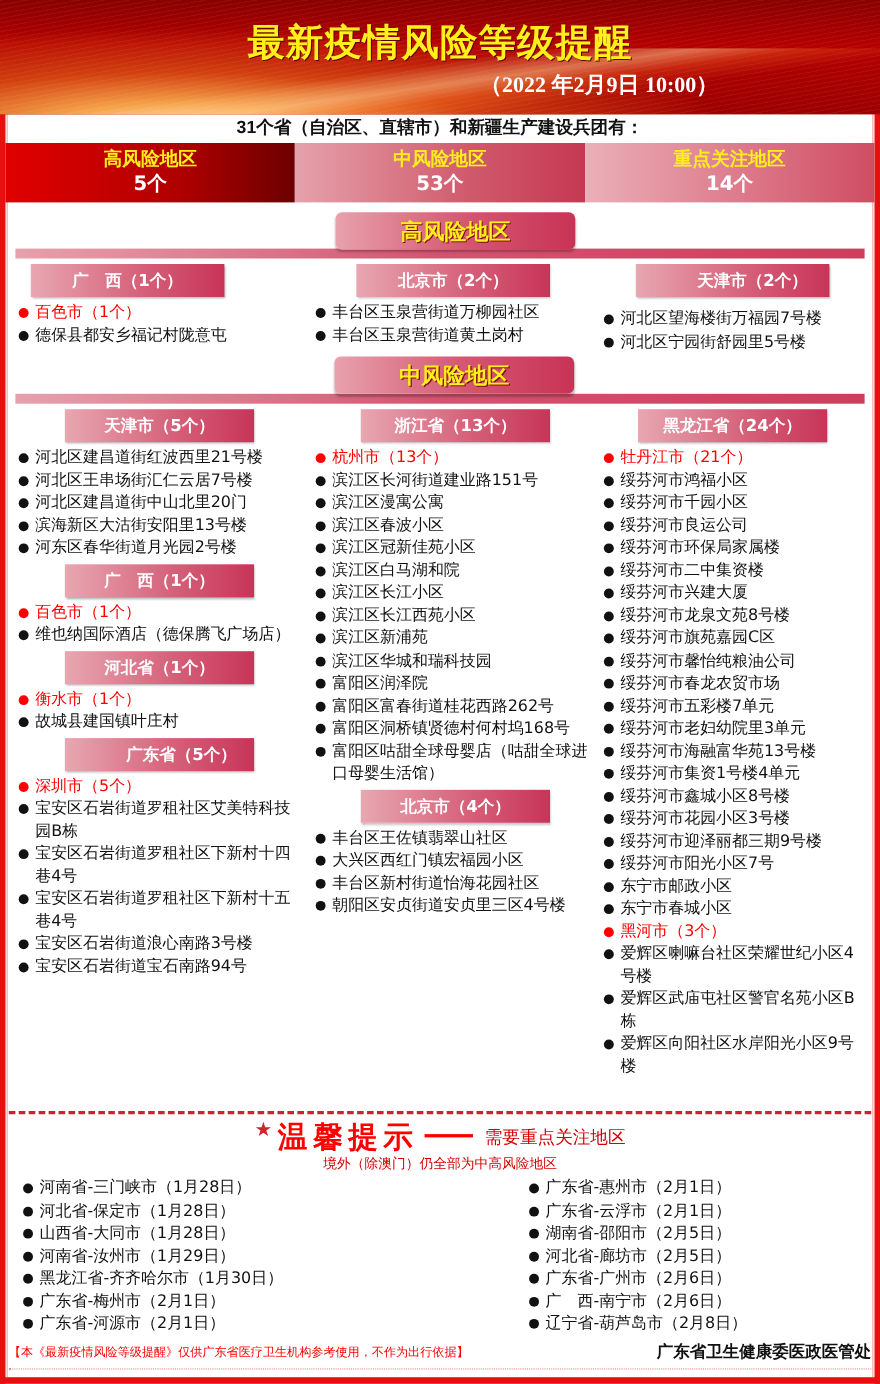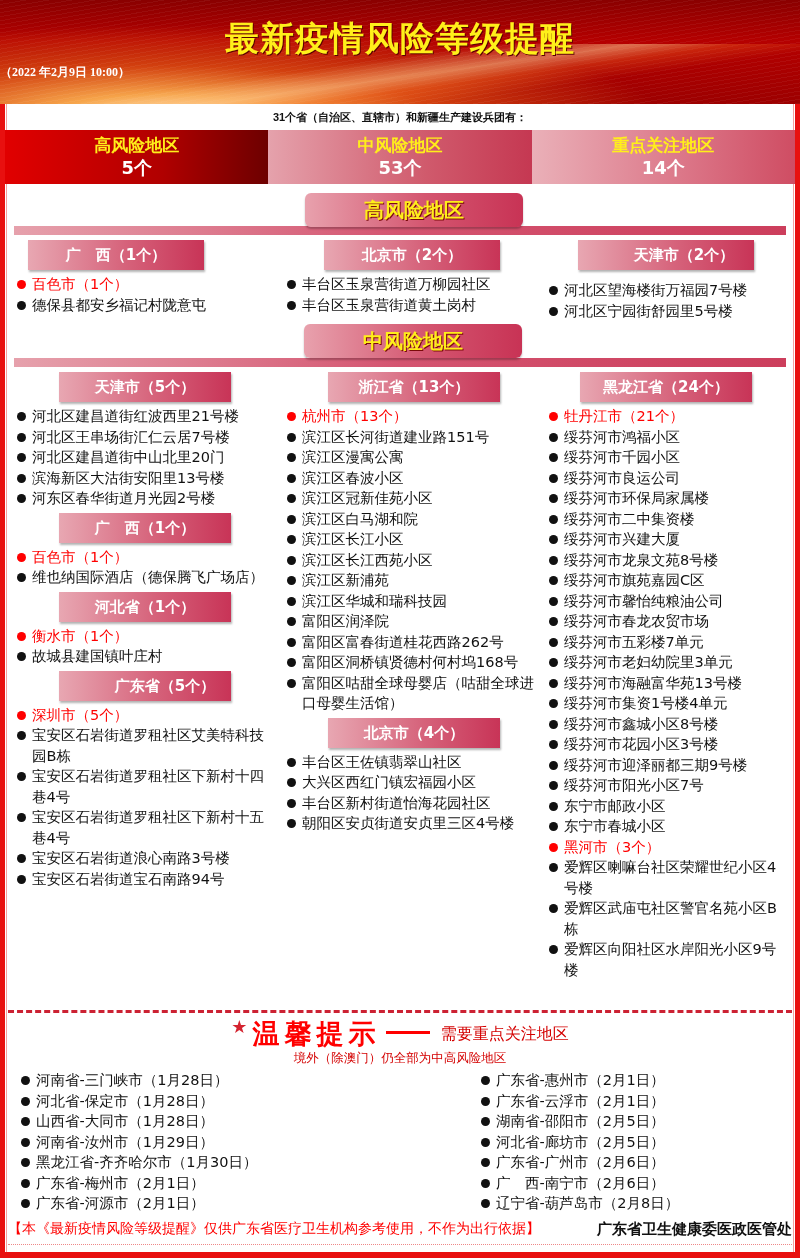--- a/index.html
+++ b/index.html
@@ -8,22 +8,22 @@
   .inner-frame { position: absolute; left: 6px; top: 0; width: 788px; height: 1252px; border-left: 1px solid #f4a0a0; border-right: 1px solid #f4a0a0; }
   .banner { position: absolute; left: 0; top: 0; width: 800px; height: 104px;
     background:
       repeating-linear-gradient(170deg, rgba(255,255,255,0.05) 0 1px, rgba(0,0,0,0) 1px 4px),
       radial-gradient(ellipse at 20% 110%, #ffd9a0 0%, #f6a44a 12%, #d2400f 30%, rgba(170,0,0,0) 55%),
       linear-gradient(180deg, #8a0000 0%, #b50000 40%, #9c0000 100%);
   }
   .banner .swoosh { position: absolute; left: 0; bottom: 0; width: 800px; height: 60px;
     background: linear-gradient(172deg, rgba(0,0,0,0) 40%, rgba(255,200,140,0.55) 52%, rgba(255,120,40,0.3) 60%, rgba(0,0,0,0) 70%); }
   .banner .title { position: absolute; left: 0; top: 16px; width: 800px; text-align: center; color: #ffef1a; font-family: "Liberation Sans", sans-serif; font-weight: bold; font-size: 34px; letter-spacing: 1px; text-shadow: 1px 1px 0 #5a0000; }
-  .banner .date { position: absolute; left: 0; top: 64px; width: 653px; text-align: left; color: #ffffff; font-family: "Liberation Serif", serif; font-weight: bold; font-size: 12px; }
-  .subhead { position: absolute; left: 6px; top: 104px; width: 788px; height: 26px; text-align: center; font-family: "Liberation Sans", sans-serif; font-weight: bold; font-size: 11px; color: #111; line-height: 26px; }
+  .banner .date { position: absolute; left: 0; top: 64px; width: 653px; text-align: right; color: #ffffff; font-family: "Liberation Serif", serif; font-weight: bold; font-size: 20px; }
+  .subhead { position: absolute; left: 6px; top: 104px; width: 788px; height: 26px; text-align: center; font-family: "Liberation Sans", sans-serif; font-weight: bold; font-size: 16px; color: #111; line-height: 26px; }
   .stats { position: absolute; left: 5px; top: 130px; width: 790px; height: 54px; display: flex; }
   .stat { flex: 1; text-align: center; padding-top: 4px; }
   .stat .lbl { color: #ffef1a; font-weight: bold; font-size: 17px; line-height: 22px; }
   .stat .val { color: #fff; font-weight: bold; font-size: 18px; line-height: 24px; }
   .stat.high { background: linear-gradient(90deg, #e10000 0%, #b00000 60%, #6d0000 100%); }
   .stat.mid { background: linear-gradient(90deg, #e5a2ac 0%, #d05a6c 60%, #c53852 100%); }
   .stat.focus { background: linear-gradient(90deg, #eab0b8 0%, #db7486 60%, #cf4d63 100%); }
 
   .section-title { position: absolute; width: 218px; height: 34px; border-radius: 6px; text-align: center;
     background: linear-gradient(90deg, #e8a1ad 0%, #d45670 55%, #c83355 100%);
@@ -42,21 +42,21 @@
   .divider { position: absolute; left: 8px; top: 1010px; width: 784px; height: 0; border-top: 3px dashed #cc2233; }
   .tips-head { position: absolute; left: 0; top: 1016px; width: 800px; text-align: center; }
   .tips-head .star { color: #d4232f; font-size: 18px; vertical-align: 10px; }
   .tips-head .big { color: #ff0000; font-weight: bold; font-size: 27px; letter-spacing: 5px; }
   .tips-head .dash { display: inline-block; width: 44px; height: 3px; background: #ff0000; vertical-align: 9px; margin-right: 6px; }
   .tips-head .small { color: #d40000; font-size: 16px; vertical-align: 4px; }
   .tips-sub { position: absolute; left: 0; top: 1050px; width: 800px; text-align: center; color: #d40000; font-size: 12.5px; }
   .tips-col { position: absolute; top: 1070px; }
   .tips-col ul.items li { line-height: 20.5px; }
   .footer { position: absolute; left: 8px; top: 1216px; width: 784px; height: 26px; display: flex; align-items: center; justify-content: space-between; }
-  .footer .disc { color: #ff0000; font-family: Liberation Serif, serif; font-size: 14px; }
+  .footer .disc { color: #ff0000; font-family: Liberation Serif, serif; font-size: 11px; }
   .footer .org { color: #111; font-weight: bold; font-size: 15px; }
   .footer-dots { position: absolute; left: 8px; top: 1244px; width: 784px; border-top: 1px dotted #e88; }
 </style>
 </head>
 <body>
 
 <div class="frame"></div>
 <div class="inner-frame"></div>
 
 <div class="banner">

